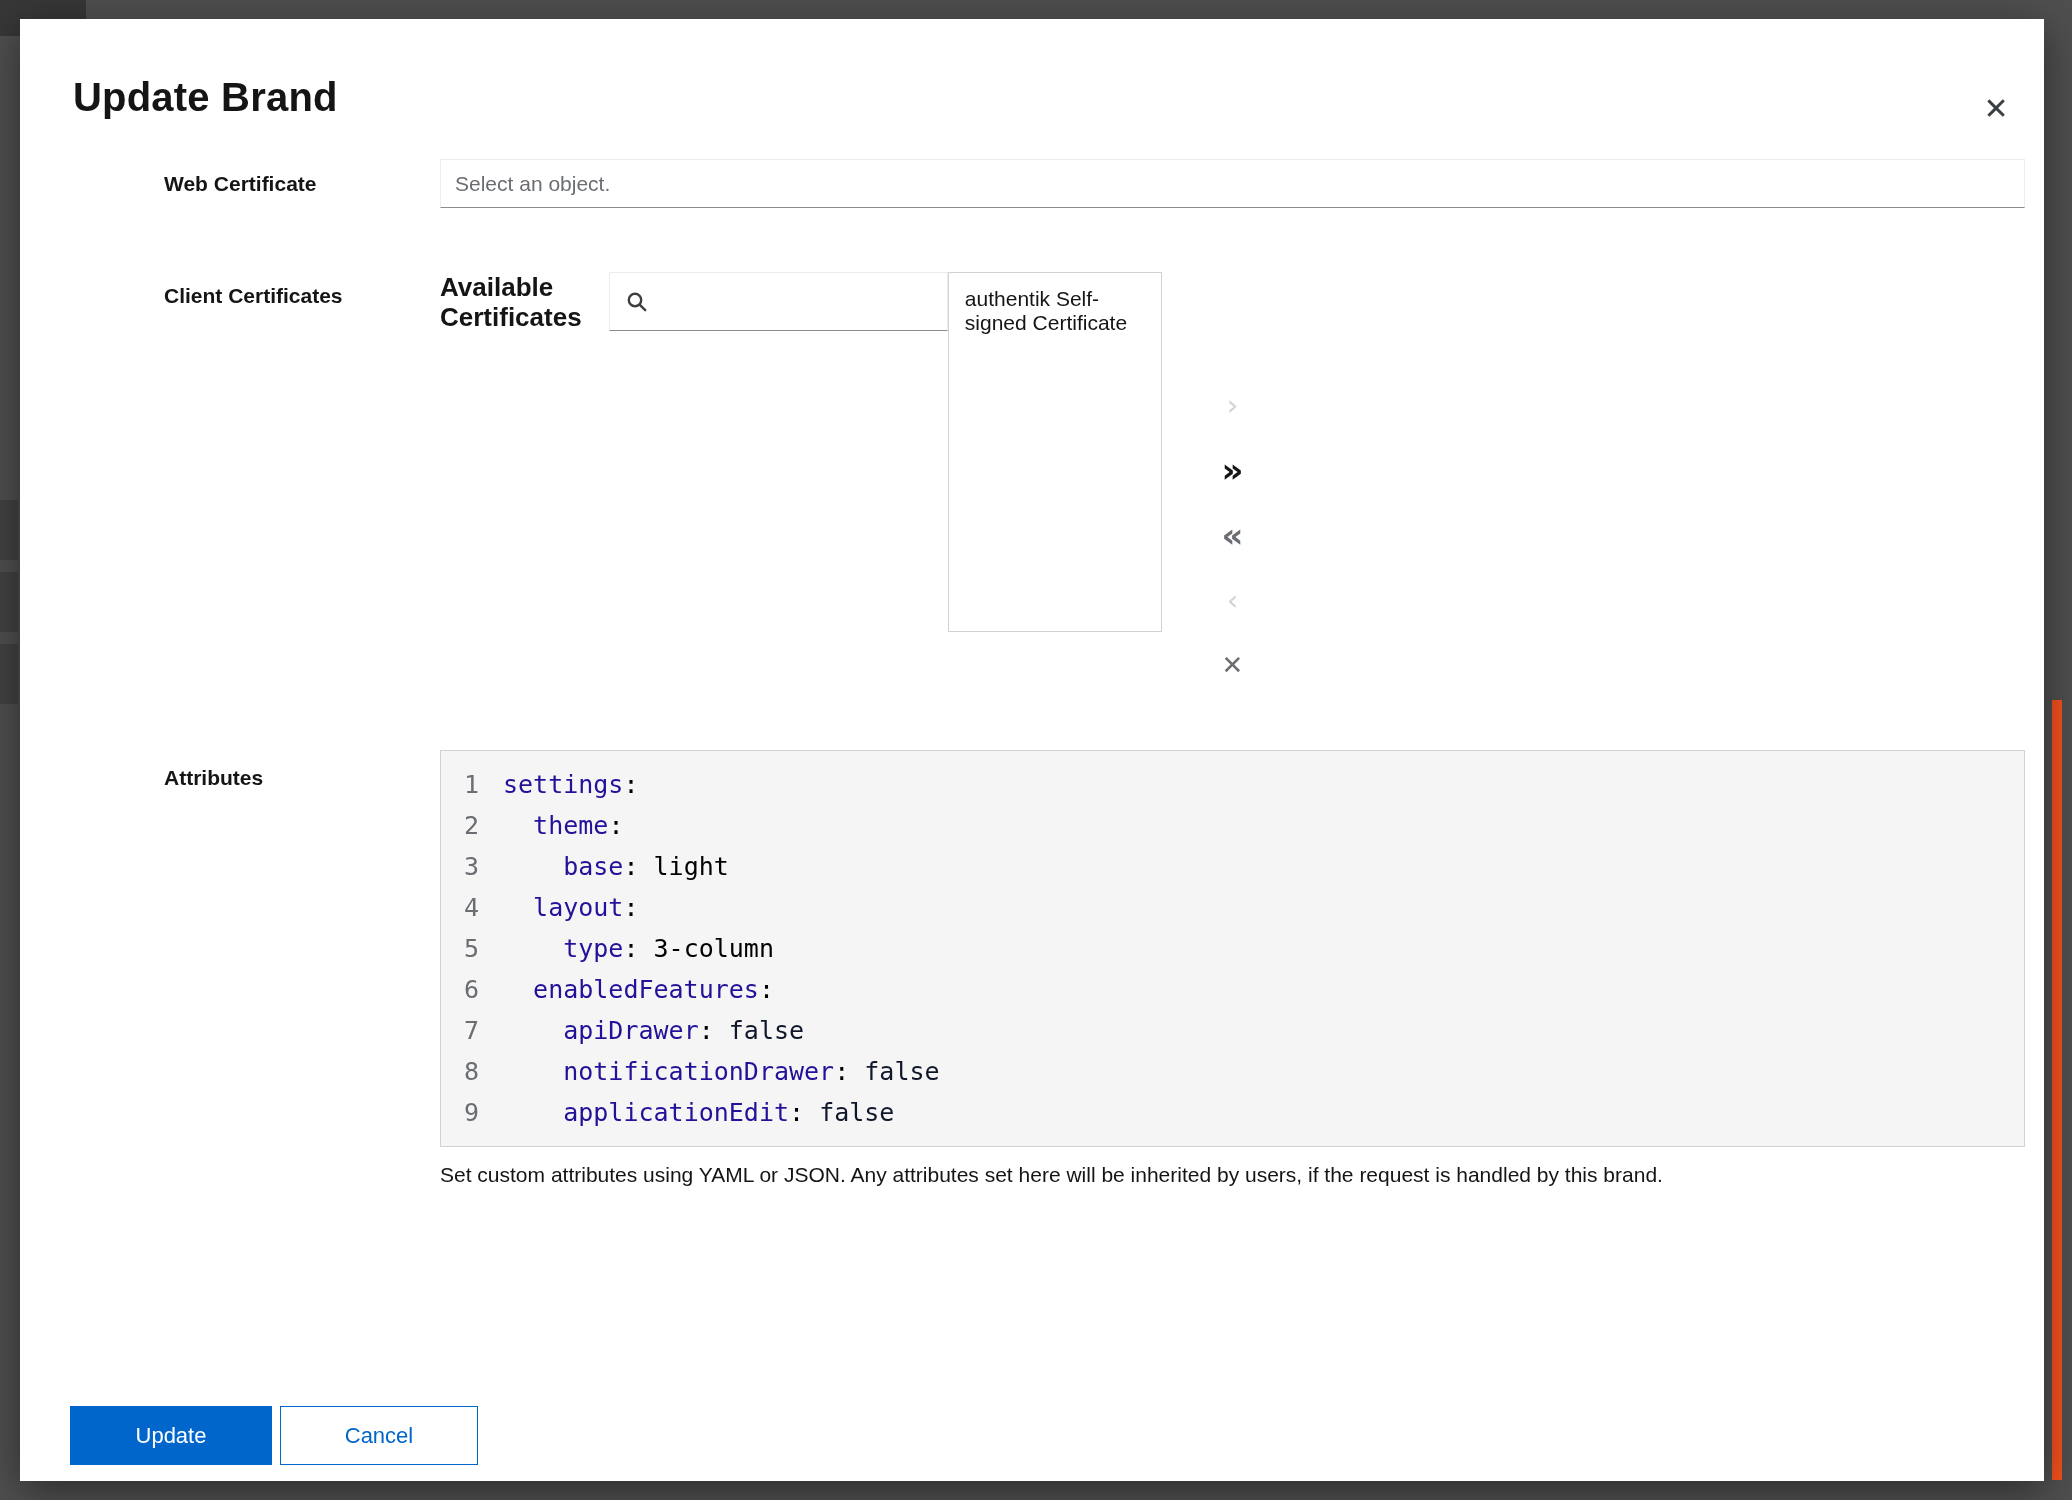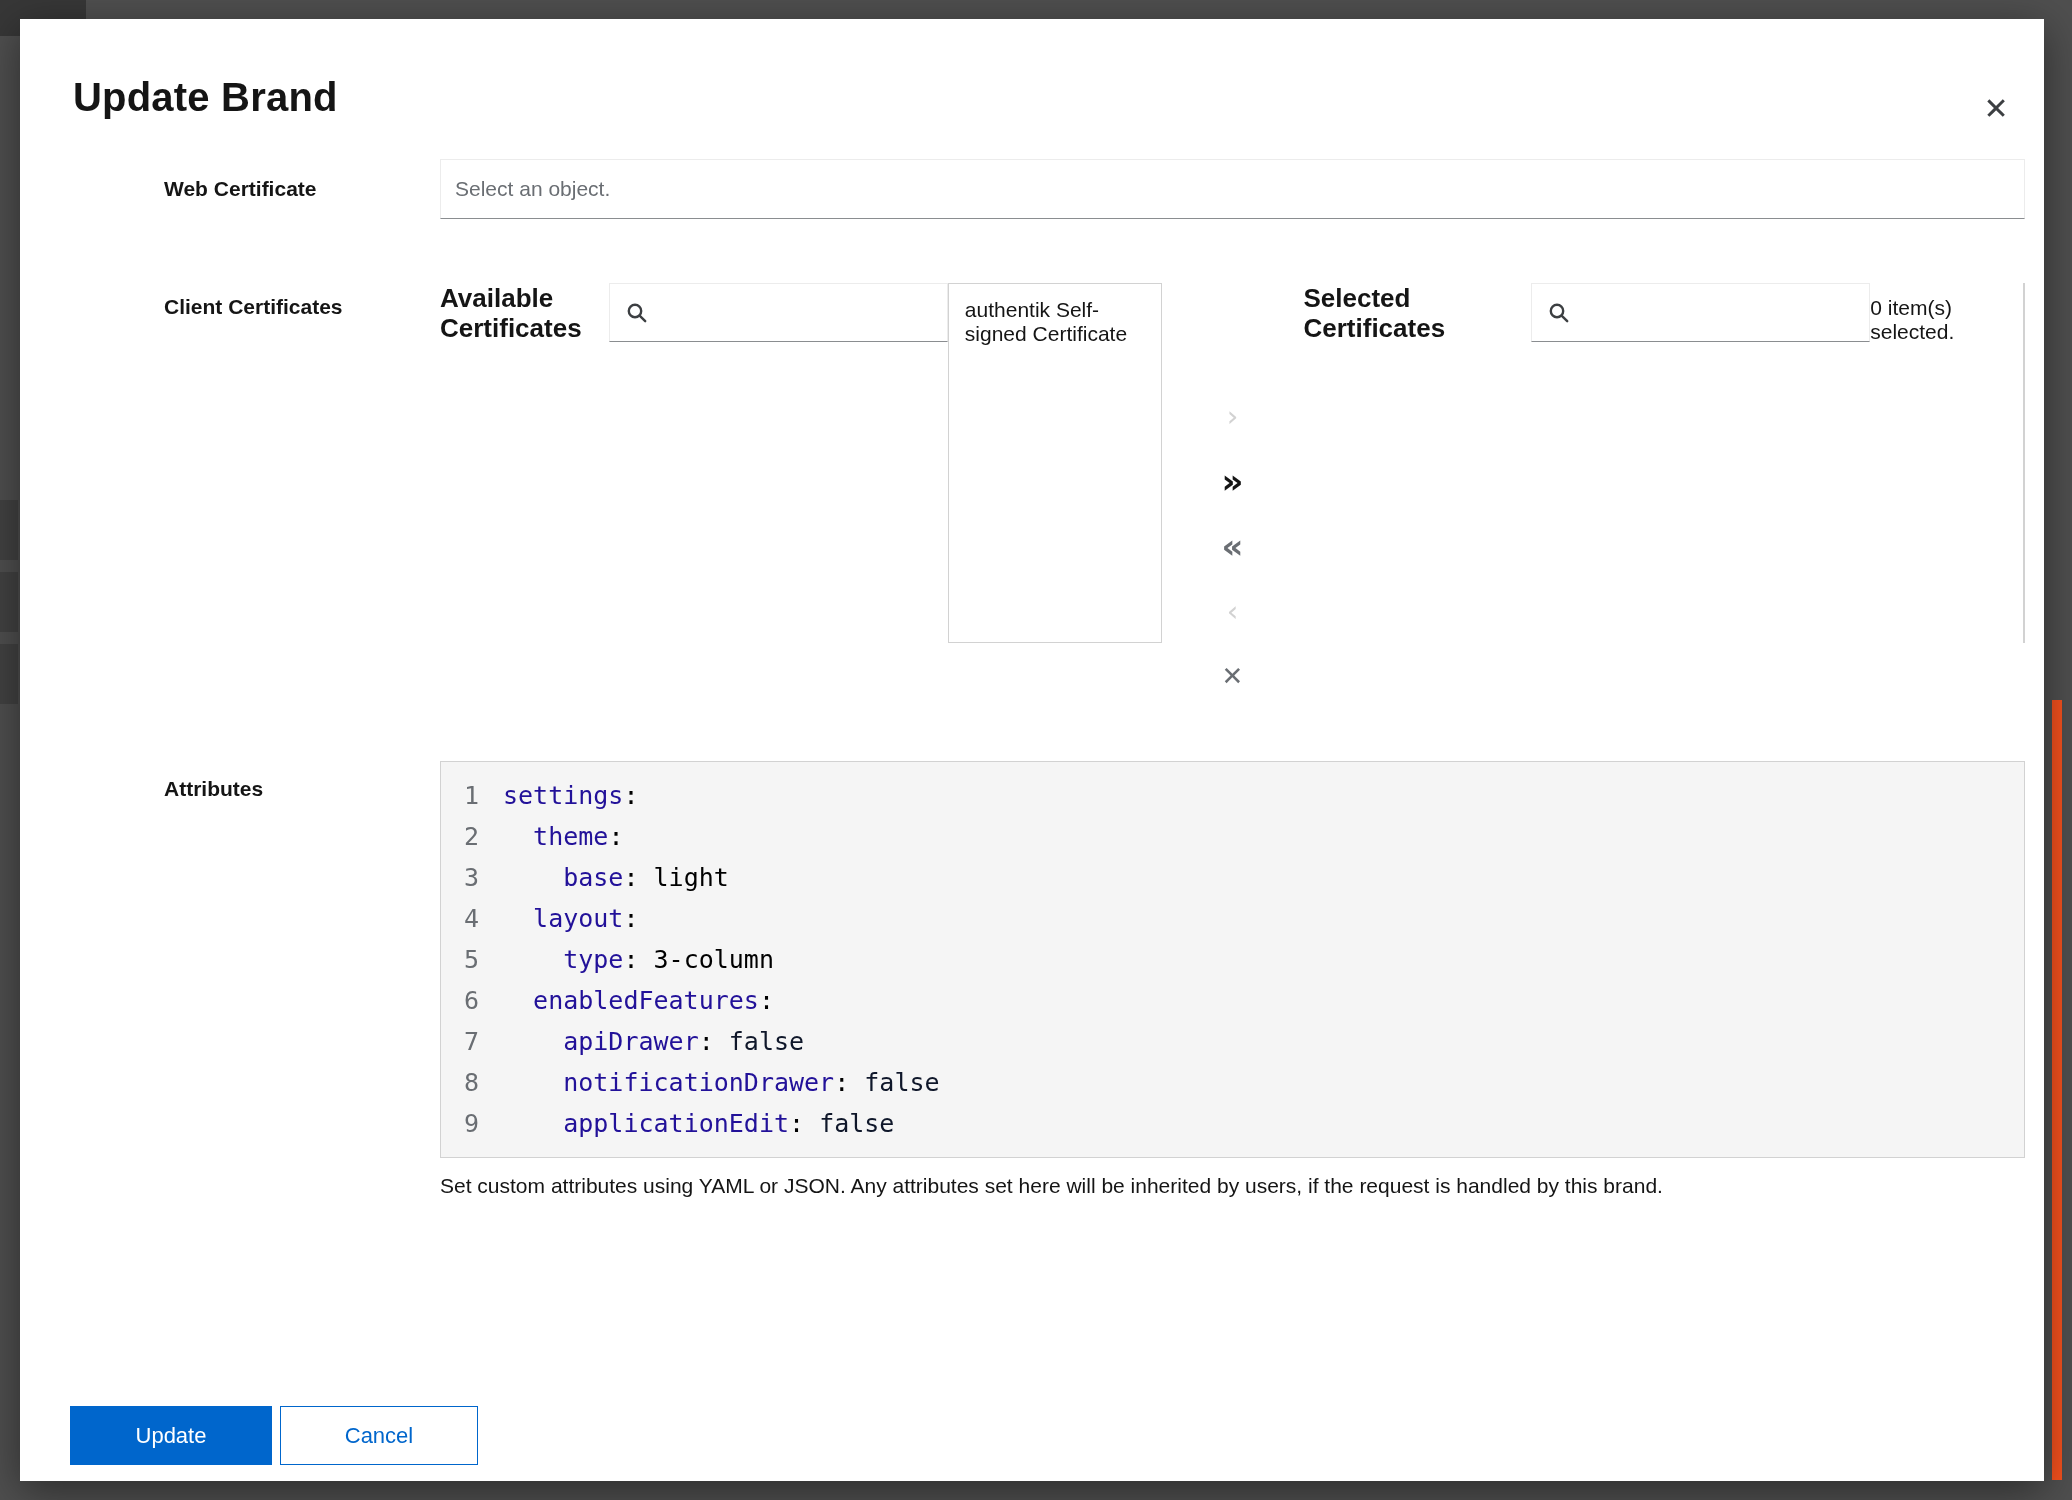--- a/index.html
+++ b/index.html
@@ -37,21 +37,21 @@
   .form { position: absolute; top: 140px; left: 0; right: 0; }
   .form-row {
     display: grid;
     grid-template-columns: 276px 1fr;
     padding-left: 144px; padding-right: 19px;
   }
   .form-label { font-size: 21px; font-weight: 700; color: #151515; }
 
   .row-webcert { align-items: center; }
   .pf-input {
-    width: 100%; height: 60px;
+    width: 100%; height: 49px;
     border: 1px solid #ececec; border-bottom: 1px solid #8a8d90;
     background: #fff; font-size: 21px; color: #0f766e;
     padding: 0 14px; outline: none;
     font-family: "Liberation Sans", sans-serif;
   }
   .pf-input::placeholder { color: #6a6e73; opacity: 1; }
 
   .row-dual { margin-top: 64px; align-items: start; }
   .dual-label { padding-top: 12px; }
   .dual { display: grid; grid-template-columns: 1fr 142px 1fr; }
@@ -155,36 +155,20 @@
         </div>
 
         <div class="transfer-col">
             <button class="transfer-btn state-disabled pos-1">›</button>
             <button class="transfer-btn state-active pos-2">»</button>
             <button class="transfer-btn state-muted pos-3">«</button>
             <button class="transfer-btn state-disabled pos-4">‹</button>
             <button class="transfer-btn state-muted pos-5">✕</button>
           </div>
 
-        <div class="pane">
-          <div class="pane-heading">Selected Certificates</div>
-          <div class="search-box">
-            <span class="search-icon">
-              <svg width="22" height="22" viewBox="0 0 22 22" fill="none">
-                <circle cx="9" cy="9" r="6.2" stroke="#3c3f42" stroke-width="2.4"></circle>
-                <line x1="13.6" y1="13.6" x2="19.2" y2="19.2" stroke="#3c3f42" stroke-width="2.4" stroke-linecap="round"></line>
-              </svg>
-            </span>
-            <input type="text" style="">
-          </div>
-          <div class="list-gap">
-            <span class="status-text">0 item(s) selected.</span>
-          </div>
-          <div class="list-box"></div>
-        </div>
 
       </div>
     </div>
 
     <div class="form-row row-attrs">
       <div class="form-label attrs-label">Attributes</div>
       <div>
         <div class="code-editor">
           <div class="gutter">
               <div class="code-line">1</div>

